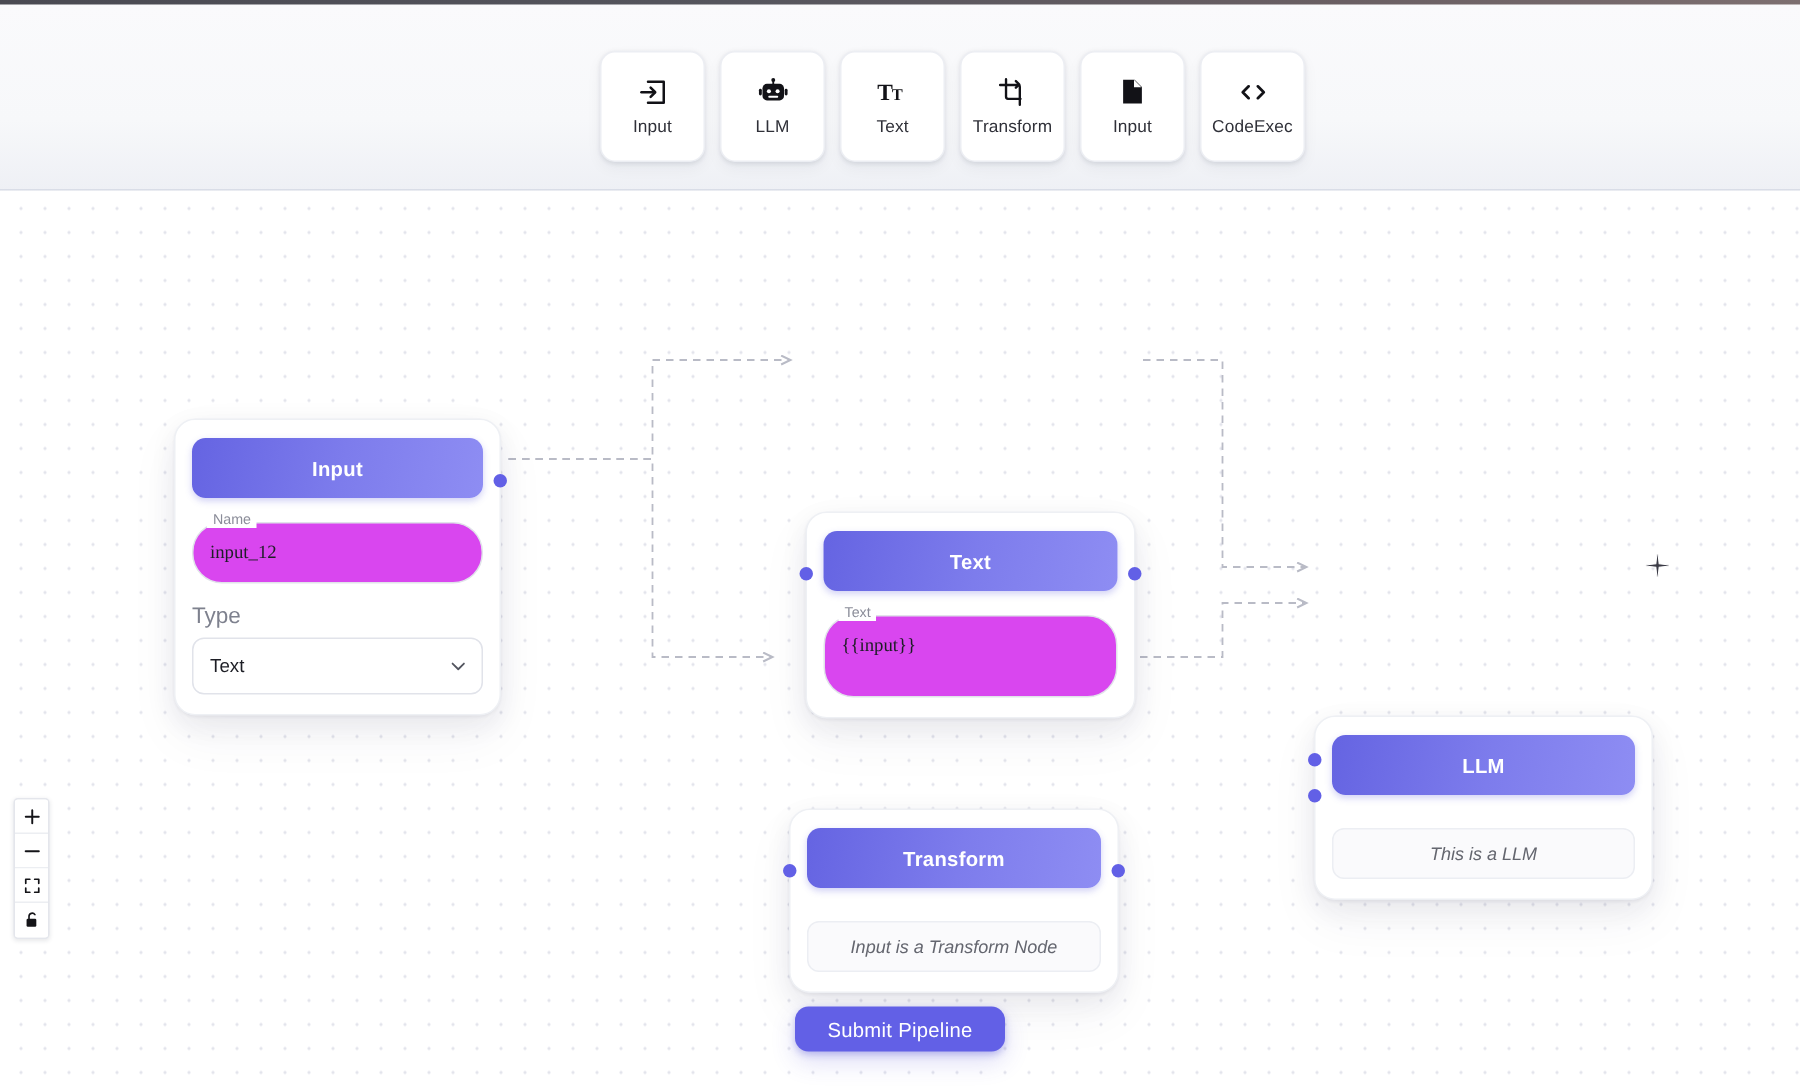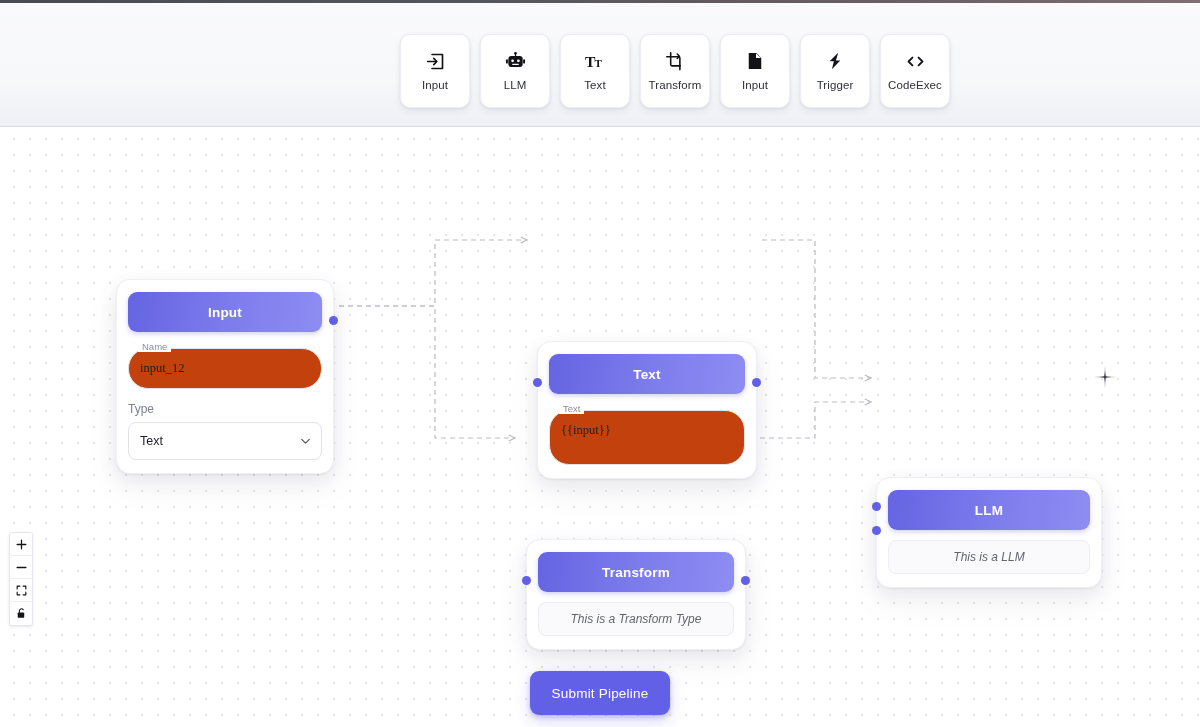--- a/index.html
+++ b/index.html
@@ -130,21 +130,21 @@
     letter-spacing: .2px;
     cursor: move;
   }
 
   
   .field {
     position: relative;
     margin-top: 16px;
     border: 1px solid #e1e3ea;
     border-radius: 20px;
-    background: #c2410c;
+    background: #d946ef;
     cursor: text;
   }
   .field > .legend {
     position: absolute;
     top: -7px;
     left: 9px;
     padding: 0 4px;
     background: #ffffff;
     font-size: 9.5px;
     color: #8b8d99;
@@ -153,21 +153,21 @@
   .field > .val {
     font-size: 12.5px;
     color: #1d1e25;
     padding: 12px 10px 12px 11px;
     font-family: Liberation Serif, serif;
   }
   .field.tall > .val { padding-bottom: 26px; }
 
   .plain-label {
     margin-top: 14px;
-    font-size: 12px;
+    font-size: 15px;
     color: #7e818e;
     line-height: 1;
   }
 
   .select {
     position: relative;
     margin-top: 7px;
     height: 38px;
     border: 1px solid #e1e3ea;
     border-radius: 8px;
@@ -181,21 +181,21 @@
   }
   .select .chev {
     position: absolute;
     right: 9px; top: 50%;
     transform: translateY(-50%);
     color: #53555f;
     display: flex;
   }
 
   .ro-box {
-    margin-top: 10px;
+    margin-top: 22px;
     height: 34px;
     border: 1px solid #eceef3;
     border-radius: 8px;
     background: #fafafc;
     display: flex;
     align-items: center;
     justify-content: center;
     font-size: 12px;
     font-style: italic;
     color: #64666f;
@@ -247,21 +247,21 @@
     display: flex;
     justify-content: center;
     z-index: 26;
   }
   .submit-btn {
     background: #6260e6;
     color: #ffffff;
     border: none;
     border-radius: 9px;
     padding: 0 22px;
-    height: 44px;
+    height: 30px;
     font-size: 13.5px;
     font-family: "Liberation Sans", sans-serif;
     letter-spacing: .2px;
     box-shadow: 0 2px 5px rgba(70,68,210,.30), 0 7px 16px rgba(70,68,210,.18);
     cursor: pointer;
   }
 
   
   .cursor-cross {
     position: absolute;
@@ -331,28 +331,20 @@
       <div class="tool-card">
         <span class="ticon">
           <svg width="20" height="20" viewBox="0 0 24 24" fill="currentColor">
             <path d="M4.5 2.5h9.2L19.5 8.3v13.2H4.5z"></path>
             <path d="M13.2 2.6v5.9h5.9z" fill="#ffffff"></path>
           </svg>
         </span>
         <span class="tlabel">Input</span>
       </div>
 
-      <div class="tool-card">
-        <span class="ticon">
-          <svg width="20" height="20" viewBox="0 0 24 24" fill="currentColor">
-            <path d="M15.8 2 5.6 12.4h5.1L8.3 22l10-10.6h-5.2z"></path>
-          </svg>
-        </span>
-        <span class="tlabel">Trigger</span>
-      </div>
 
       <div class="tool-card">
         <span class="ticon">
           <svg width="21" height="21" viewBox="0 0 24 24" fill="none" stroke="currentColor" stroke-width="2.1" stroke-linecap="round" stroke-linejoin="round">
             <path d="M8.5 7.5 4 12l4.5 4.5"></path>
               <path d="M15.5 7.5 20 12l-4.5 4.5"></path>
           </svg>
         </span>
         <span class="tlabel">CodeExec</span>
       </div>
@@ -411,21 +403,21 @@
         <div class="val">{{input}}</div>
       </div>
 
       <span class="handle left" style="top:36px;"></span>
       <span class="handle right" style="top:36px;"></span>
     </div>
 
     <div class="node" style="left:526px; top:412px; width:220px;">
       <div class="node-head">Transform</div>
 
-      <div class="ro-box">This is a Transform Type</div>
+      <div class="ro-box">Input is a Transform Node</div>
 
       <span class="handle left" style="top:36px;"></span>
       <span class="handle right" style="top:36px;"></span>
     </div>
 
     <div class="node" style="left:876px; top:350px; width:226px;">
       <div class="node-head">LLM</div>
 
       <div class="ro-box">This is a LLM</div>
 

